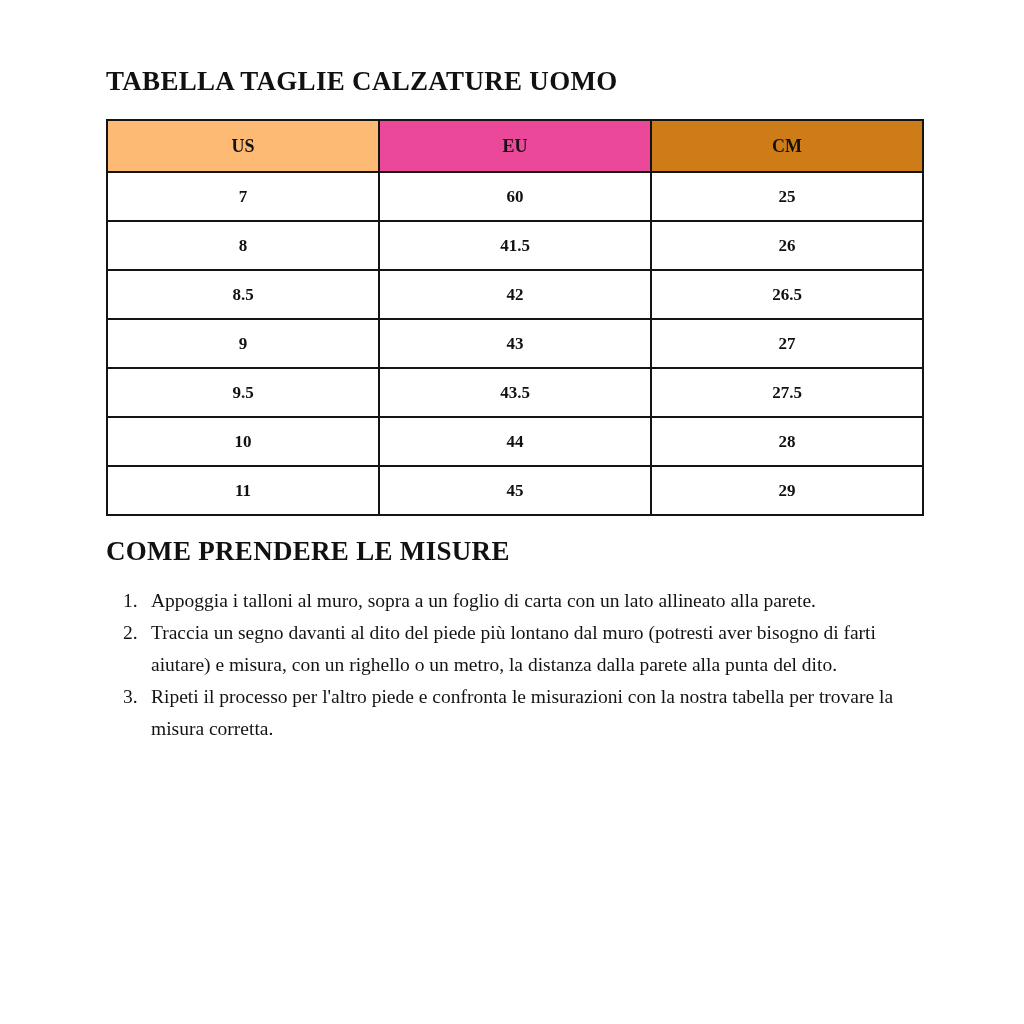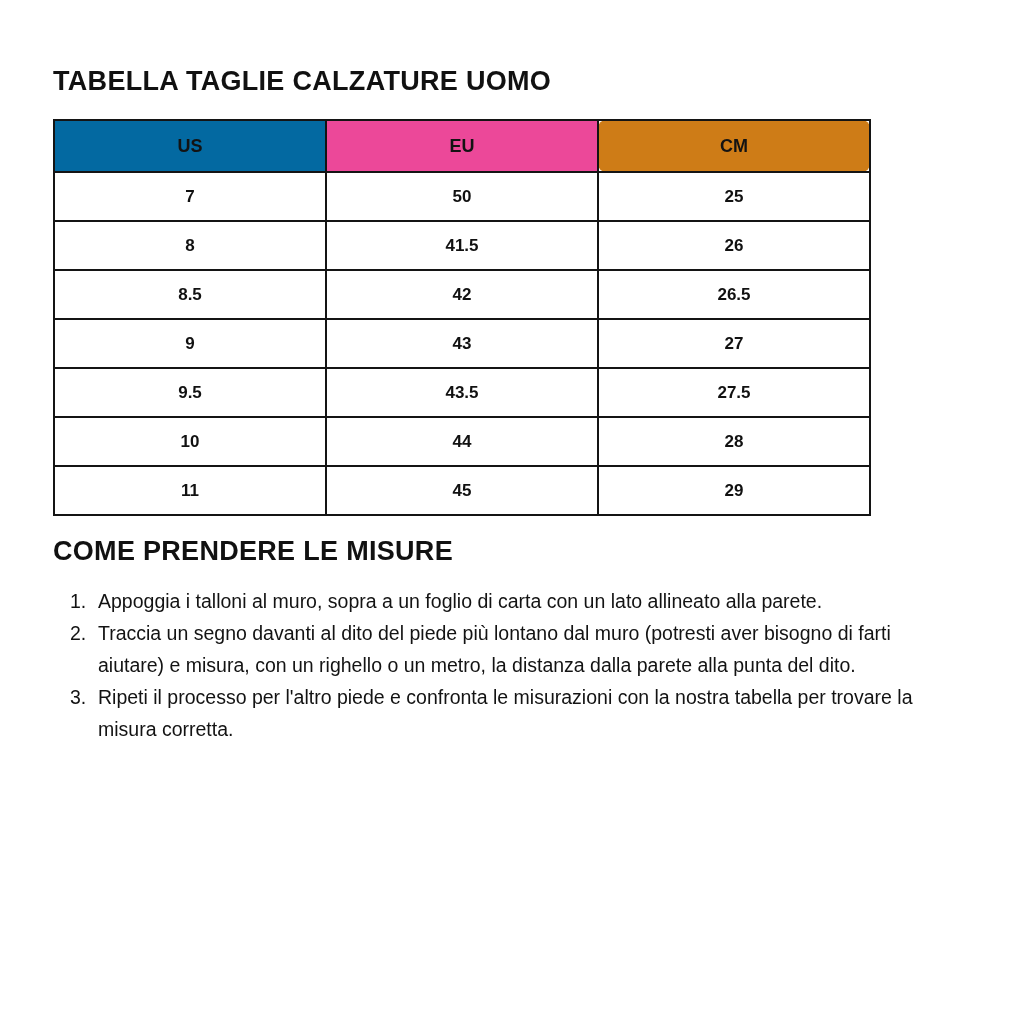--- a/index.html
+++ b/index.html
@@ -6,21 +6,22 @@
   html, body {
     width: 1024px;
     height: 1024px;
     background: #ffffff;
     font-family: "Liberation Sans", sans-serif;
     color: #111111;
   }
   .page {
     width: 1024px;
     height: 788px;
-    padding: 66px 103px 0 53px;
+    padding: 66px 103px 0 106px;
+    font-family: Liberation Serif, serif;
   }
   .section-title {
     font-size: 27px;
     font-weight: bold;
     letter-spacing: 0.3px;
     color: #111111;
   }
   .table-wrap {
     margin-top: 22px;
   }
@@ -72,29 +73,29 @@
 <body>
 
 <div class="page">
 
   <h1 class="section-title">TABELLA TAGLIE CALZATURE UOMO</h1>
 
   <div class="table-wrap">
     <table class="size-table">
       <thead>
         <tr>
-            <th style="background: #0369a1;">US</th>
+            <th style="background: #fdba74;">US</th>
             <th style="background: #ec4899;">EU</th>
-            <th style="background: rgb(206, 124, 23); border-radius: 8px;">CM</th>
+            <th style="background: rgb(206, 124, 23);">CM</th>
           </tr>
       </thead>
       <tbody>
           <tr>
             <td>7</td>
-            <td>50</td>
+            <td>60</td>
             <td>25</td>
           </tr>
           <tr>
             <td>8</td>
             <td>41.5</td>
             <td>26</td>
           </tr>
           <tr>
             <td>8.5</td>
             <td>42</td>

